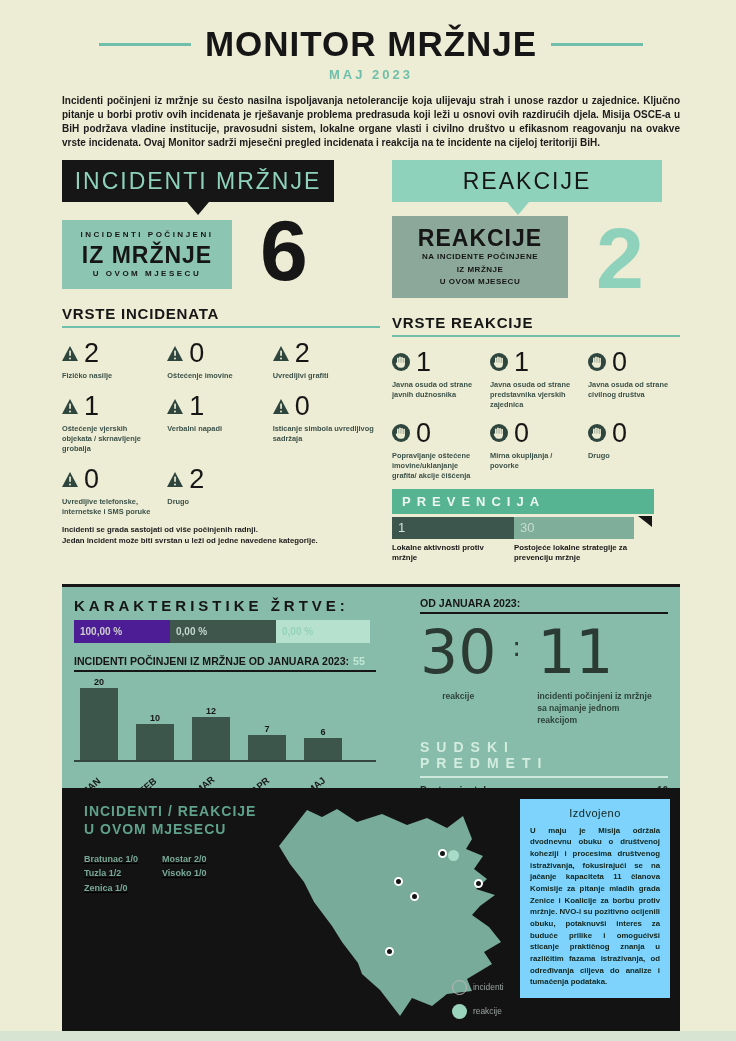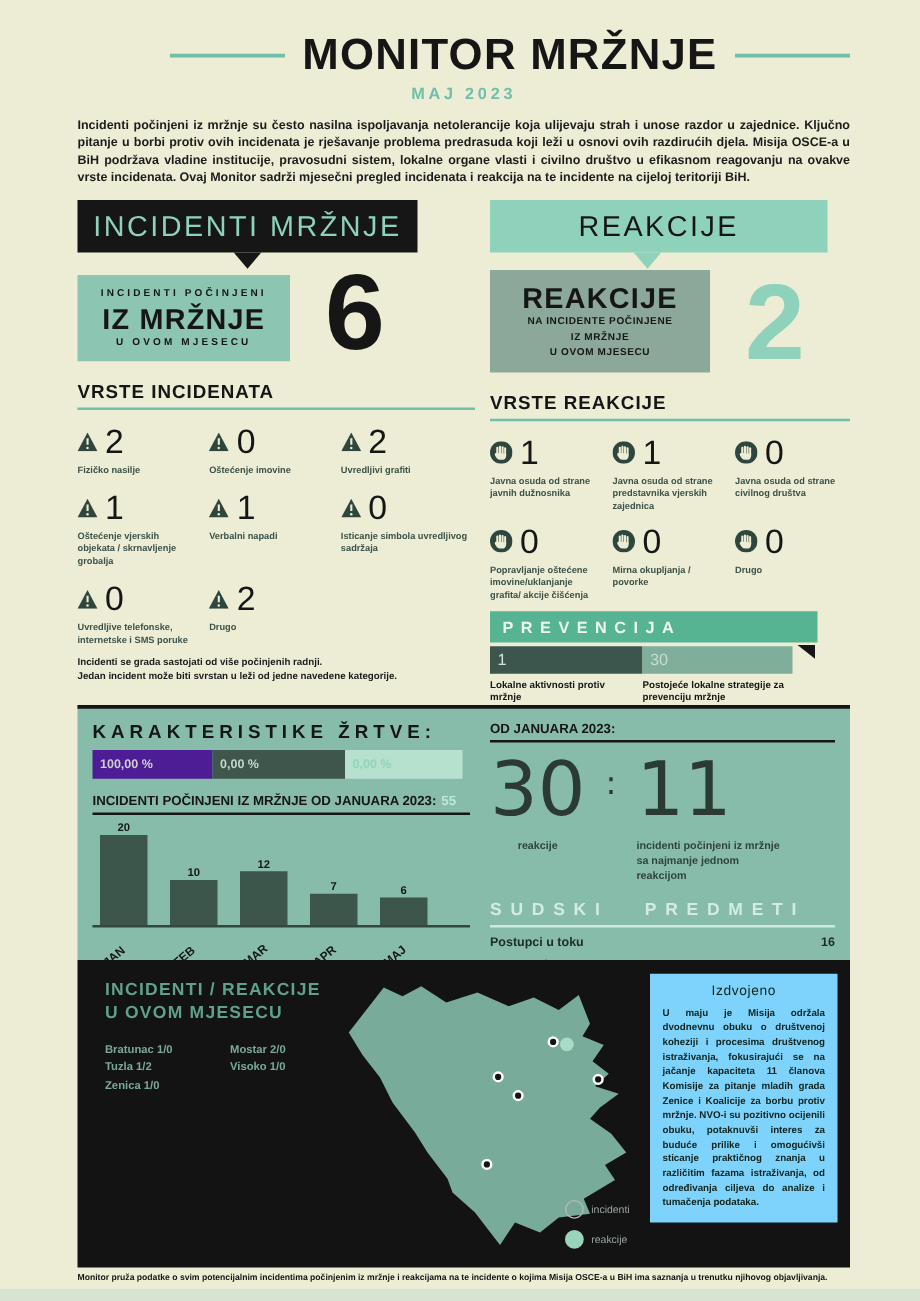--- a/index.html
+++ b/index.html
@@ -1,21 +1,21 @@
 <!DOCTYPE html>
 <html><head>
 <meta charset="utf-8">
 <style>
   * { margin:0; padding:0; box-sizing:border-box; }
   body { background:#9e9e9e; font-family:"Liberation Sans", sans-serif; }
   .page { position:relative; width:736px; height:1041px; background:#EDECD5; margin:0 auto; overflow:hidden; }
   .content { position:relative; padding:24px 56px 0 62px; }
 
   
-  .title-row { display:flex; align-items:center; justify-content:flex-end; gap:14px; }
+  .title-row { display:flex; align-items:center; justify-content:center; gap:14px; }
   .title-line { width:92px; height:3px; background:#6FBFAA; }
   .main-title { font-size:35px; font-weight:bold; letter-spacing:1px; color:#161616; }
   .date { text-align:center; color:#6FBFAA; font-weight:bold; font-size:13px; letter-spacing:3px; margin-top:3px; }
   .intro { margin-top:12px; font-size:10px; font-weight:600; line-height:1.4; text-align:justify; color:#1c1c1c; }
 
   
   .cols { display:grid; grid-template-columns:318px 288px; column-gap:12px; margin-top:10px; }
 
   .banner { position:relative; height:42px; display:flex; align-items:center; justify-content:center; }
   .banner.black { background:#161616; width:272px; }
@@ -52,22 +52,22 @@
                  border-left:14px solid transparent; border-top:11px solid #161616; }
   .prev-bar { display:flex; margin-top:3px; height:22px; }
   .prev-seg1 { width:122px; background:#3D564D; color:#CFE3DA; font-size:13px; padding-left:6px; display:flex; align-items:center; }
   .prev-seg2 { width:120px; background:#7FAE9B; color:#C9DCD2; font-size:13px; padding-left:6px; display:flex; align-items:center; }
   .prev-labels { display:flex; margin-top:4px; }
   .prev-label { font-size:7.8px; font-weight:bold; color:#161616; line-height:1.35; }
   .prev-label.l1 { width:122px; padding-right:14px; }
   .prev-label.l2 { width:140px; }
 
   
-  .panel { margin-left:62px; width:618px; background:#87BCAA; border-top:3px solid #161616; margin-top:0;
-           display:grid; grid-template-columns:318px 1fr; column-gap:0; padding:10px 12px 8px 12px; height:204px; }
+  .panel { margin-left:62px; width:618px; background:#87BCAA; border-top:3px solid #161616; margin-top:20px;
+           display:grid; grid-template-columns:318px 1fr; column-gap:28px; padding:10px 12px 8px 12px; height:204px; }
   .victims-heading { font-size:15px; font-weight:bold; letter-spacing:4px; color:#161616; }
   .pct-bar { display:flex; height:23px; margin-top:6px; width:296px; }
   .pct-seg { display:flex; align-items:center; padding-left:6px; font-size:10px; font-weight:600; }
   .pct-seg.s1 { width:96px; background:#4c1d95; color:#cfcfcf; }
   .pct-seg.s2 { width:106px; background:#3E564C; color:#C4D8CD; }
   .pct-seg.s3 { width:94px; background:#B6E1CE; color:#93D3BA; }
   .pct-labels { display:flex; width:296px; margin-top:3px; }
   .pct-label { font-size:7.8px; font-weight:bold; line-height:1.3; }
   .pct-label.p1 { width:96px; color:#161616; }
   .pct-label.p2 { width:106px; color:#3E564C; }
@@ -89,21 +89,21 @@
   .ratio-block { text-align:center; }
   .ratio-colon { font-size:26px; color:#2B3B34; margin:10px 16px 0 16px; font-family:"DejaVu Sans", sans-serif; }
   .ratio-label { font-size:8.6px; font-weight:600; color:#30443B; margin-top:8px; line-height:1.45; text-align:left; }
   .sudski { margin-top:12px; font-size:14px; font-weight:bold; color:#D2ECDF; letter-spacing:7px; word-spacing:18px;
             border-bottom:2px solid #CDE9DB; padding-bottom:5px; }
   .court-row { display:flex; justify-content:space-between; font-size:10px; font-weight:600; color:#1F2C26; margin-top:7px; }
 
   
   .black-panel { position:relative; margin-left:62px; width:618px; height:246px; background:#131313; }
   .map-title { position:absolute; left:22px; top:14px; color:#5FA18B; font-size:14px; font-weight:bold; letter-spacing:1px; line-height:1.35; }
-  .city-cols { position:absolute; left:22px; top:64px; display:flex; gap:46px; }
+  .city-cols { position:absolute; left:22px; top:64px; display:flex; gap:24px;text-decoration:underline; }
   .city-col { font-size:9px; font-weight:600; color:#79A997; line-height:1.65; }
   .map-wrap { position:absolute; left:200px; top:6px; width:250px; height:228px; }
   .dot { position:absolute; width:9px; height:9px; border-radius:50%; background:#131313; border:2px solid #fff; }
   .dot.teal { background:#A8DCC8; border:none; width:11px; height:11px; }
   .legend { position:absolute; left:390px; top:192px; }
   .legend-row { display:flex; align-items:center; gap:6px; margin-bottom:9px; }
   .legend-circle { width:15px; height:15px; border-radius:50%; }
   .legend-circle.outline { border:1.5px solid #B9B9B9; }
   .legend-circle.fill { background:#9BD4BD; }
   .legend-text { font-size:8.4px; color:#9AA49F; }

